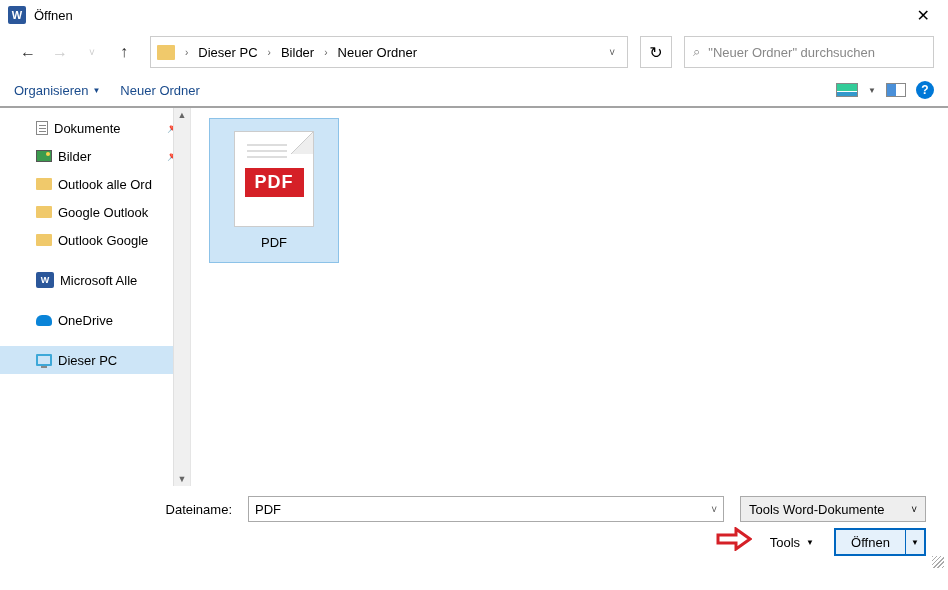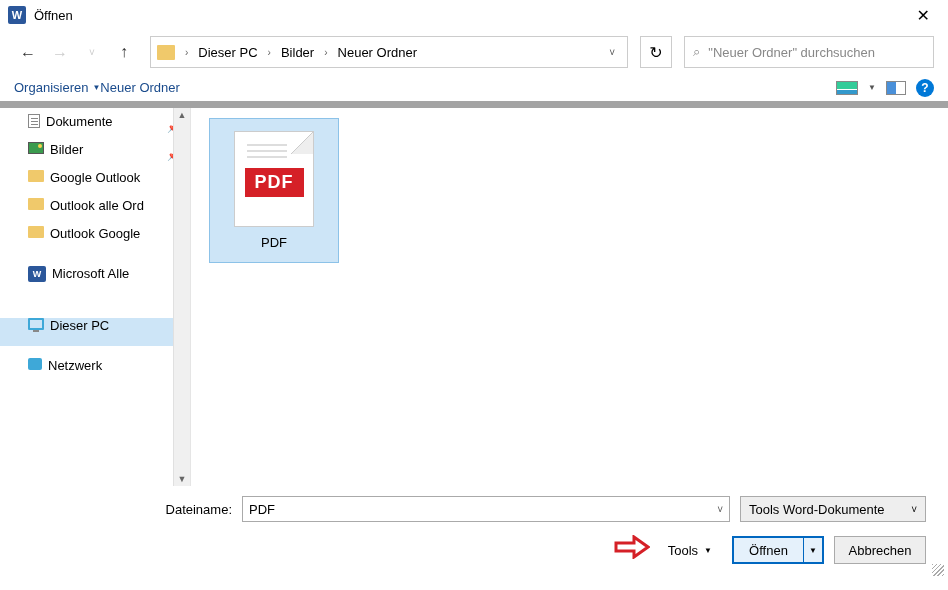--- a/index.html
+++ b/index.html
@@ -10,31 +10,31 @@
   .titlebar .close { margin-left: auto; font-size: 16px; padding: 0 10px; cursor: default; }
   .navbar { height: 44px; display: flex; align-items: center; padding: 0 14px; gap: 4px; }
   .nav-btn { width: 28px; height: 28px; display: inline-flex; align-items: center; justify-content: center; font-size: 16px; color: #777; }
   .nav-btn.active { color: #333; }
   .addr { flex: 1; height: 32px; border: 1px solid #ccc; display: flex; align-items: center; padding: 0 6px; gap: 6px; font-size: 13px; margin: 0 8px; }
   .addr .folder-ic { width: 18px; height: 15px; background: #f0c96b; border-radius: 1px; position: relative; }
   .addr .crumb-sep { color: #666; font-size: 10px; padding: 0 4px; }
   .addr-dd { margin-left: auto; color: #555; font-size: 10px; padding-right: 6px; }
   .refresh { width: 32px; height: 32px; border: 1px solid #ccc; display: inline-flex; align-items: center; justify-content: center; margin-right: 8px; font-size: 16px; }
   .search { width: 250px; height: 32px; border: 1px solid #ccc; display: flex; align-items: center; padding: 0 8px; gap: 8px; color: #888; font-size: 13px; }
-  .toolbar { height: 34px; border-bottom: 7px solid #a3a3a3; display: flex; align-items: center; padding: 0 14px; font-size: 13px; }
+  .toolbar { height: 34px; border-bottom: 2px solid #a3a3a3; display: flex; align-items: center; padding: 0 14px; font-size: 13px; gap: 20px; }
   .toolbar .link { color: #1a4b8c; display: inline-flex; align-items: center; gap: 4px; }
   .toolbar .dd { font-size: 8px; color: #1a4b8c; }
   .toolbar .right { margin-left: auto; display: flex; align-items: center; gap: 10px; }
   .right-ic { width: 20px; height: 16px; display: inline-block; }
   .view-ic { width: 22px; height: 14px; background: linear-gradient(#3c9, #3c9) no-repeat, linear-gradient(#39c, #39c) no-repeat; background-size: 100% 7px, 100% 7px; background-position: 0 0, 0 8px; border: 1px solid #888; }
   .pane-ic { width: 20px; height: 14px; border: 1px solid #888; background: linear-gradient(90deg, #4a90d9 0 50%, #fff 50% 100%); }
   .help-ic { width: 18px; height: 18px; border-radius: 50%; background: #0078d7; color: #fff; font-size: 12px; font-weight: bold; display: inline-flex; align-items: center; justify-content: center; }
   .body { display: flex; height: 378px; }
   .sidebar { width: 190px; font-size: 13px; padding-top: 6px; position: relative; }
-  .sb-item { display: flex; height: 28px; padding-left: 28px; position: relative; gap: 6px; }
+  .sb-item { display: flex; align-items: center; height: 28px; padding-left: 36px; position: relative; gap: 6px; }
   .sb-item.sel { background: #cde5f7; }
   .sb-ic { width: 18px; height: 16px; display: inline-block; vertical-align: middle; }
   .sb-pin { position: absolute; right: 10px; top: 8px; color: #999; font-size: 10px; }
   .ic-folder { background: #f0c96b; border-radius: 1px; width: 16px; height: 12px; }
   .ic-doc { width: 12px; height: 14px; border: 1px solid #888; background: #fff; position: relative; }
   .ic-doc::after { content: ""; position: absolute; top: 3px; left: 2px; width: 7px; height: 1px; background: #888; box-shadow: 0 3px 0 #888, 0 6px 0 #888; }
   .ic-pic { width: 16px; height: 12px; background: linear-gradient(#3b9b4e,#3b9b4e); border: 1px solid #555; position: relative; }
   .ic-pic::after{ content:""; position:absolute; top:1px; right:1px; width:4px; height:4px; background:#fbd34d; border-radius:50%; }
   .ic-word { width: 18px; height: 16px; background: #2b579a; color:#fff; font-size:9px; font-weight:bold; display:inline-flex; align-items:center; justify-content:center; border-radius:2px;}
   .ic-od { width: 16px; height: 11px; background: #0a84d8; border-radius: 6px 6px 3px 3px; }
@@ -43,21 +43,21 @@
   .ic-net { width: 14px; height: 12px; background: #3ea8d8; border-radius: 2px; position: relative; }
   .scrollbar { position: absolute; right: 0; top: 0; width: 17px; height: 100%; background: #f0f0f0; border-left:1px solid #e0e0e0; display:flex; flex-direction:column; align-items:center; justify-content:space-between; padding:2px 0;}
   .scrollbar .arr{ font-size:9px; color:#666; }
   .main { flex:1; border-left:1px solid #e5e5e5; padding: 10px 18px; position:relative;}
   .file-item { width: 130px; height: 145px; background: #cde5f7; border:1px solid #8cc2e8; display:flex; flex-direction:column; align-items:center; justify-content:center; padding:10px; font-size:13px; gap:8px;}
   .file-icon { width: 80px; height: 96px; background:#fff; border:1px solid #ccc; position:relative; display:flex; align-items:center; justify-content:center;}
   .file-icon .fold { position:absolute; top:0; right:0; width:22px; height:22px; background:linear-gradient(135deg, transparent 0 48%, #ccc 48% 52%, #eee 52% 100%);}
   .file-icon .pdf-band { background:#d52027; color:#fff; font-weight:bold; font-size:18px; padding:4px 10px; letter-spacing:1px; margin-top:6px;}
   .file-icon .line { position:absolute; top:12px; left:12px; width:40px; height:2px; background:#ddd; box-shadow:0 6px 0 #ddd, 0 12px 0 #ddd;}
   .footer { padding: 10px 22px 14px 22px; position: relative; }
-  .row { display:flex; align-items:center; gap:10px; margin-bottom:12px;}
+  .row { display:flex; align-items:center; gap:16px; margin-bottom:4px;}
   .row .lbl { font-size:13px; width: 210px; text-align:right;}
   .fn-input { flex:1; height:26px; border:1px solid #aaa; padding:0 6px; font-size:13px; display:flex; align-items:center; justify-content:space-between;}
   .fn-input .dd{ font-size:10px; color:#555;}
   .filter { width:186px; height:26px; border:1px solid #aaa; background:#eee; font-size:13px; display:flex; align-items:center; padding:0 8px; justify-content:space-between;}
   .row2 { display:flex; align-items:center; justify-content:flex-end; gap:10px;}
   .tools { font-size:13px; display:inline-flex; align-items:center; gap:6px; margin-right:10px;justify-content:space-between;}
   .tools .dd{ font-size:8px;}
   .arrow-annot { color:#d52027; font-size:28px; margin-right:8px; }
   .btn-open { width:92px; height:28px; border:2px solid #0067c0; background:#e5f1fb; font-size:13px; display:inline-flex;}
   .btn-open .lab{ flex:1; display:flex; align-items:center; justify-content:center; border-right:1px solid #0067c0;}
@@ -117,46 +117,46 @@
       <span>Dokumente</span>
       <span class="sb-pin">📌</span>
     </div>
     <div class="sb-item">
       <span class="sb-ic ic-pic"></span>
       <span>Bilder</span>
       <span class="sb-pin">📌</span>
     </div>
     <div class="sb-item">
       <span class="sb-ic ic-folder"></span>
+      <span>Outlook alle Ord</span>
+    </div>
+    <div class="sb-item">
+      <span class="sb-ic ic-folder"></span>
       <span>Google Outlook</span>
-    </div>
-    <div class="sb-item">
-      <span class="sb-ic ic-folder"></span>
-      <span>Outlook alle Ord</span>
     </div>
     <div class="sb-item">
       <span class="sb-ic ic-folder"></span>
       <span>Outlook Google</span>
     </div>
     <div style="height:12px"></div>
     <div class="sb-item">
       <span class="sb-ic ic-word">W</span>
       <span>Microsoft Alle</span>
     </div>
     <div style="height:12px"></div>
+    <div class="sb-item">
+      <span class="sb-ic ic-od"></span>
+      <span>OneDrive</span>
+    </div>
     <div style="height:12px"></div>
     <div class="sb-item sel">
       <span class="sb-ic ic-pc"></span>
       <span>Dieser PC</span>
     </div>
     <div style="height:12px"></div>
-    <div class="sb-item">
-      <span class="sb-ic ic-net"></span>
-      <span>Netzwerk</span>
-    </div>
     <div class="scrollbar">
       <span class="arr">▲</span>
       <span class="arr">▼</span>
     </div>
   </div>
 
   <div class="main">
     <div class="file-item">
       <div class="file-icon">
         <div class="fold"></div>
@@ -187,16 +187,15 @@
         </svg>
     </span>
     <span class="tools">
       <span>Tools</span>
         <span class="dd">▼</span>
     </span>
     <div class="btn-open">
       <span class="lab">Öffnen</span>
       <span class="dd">▼</span>
     </div>
-    <div class="btn-cancel">Abbrechen</div>
   </div>
   <div class="resize-grip"></div>
 </div>
 
 </body></html>

